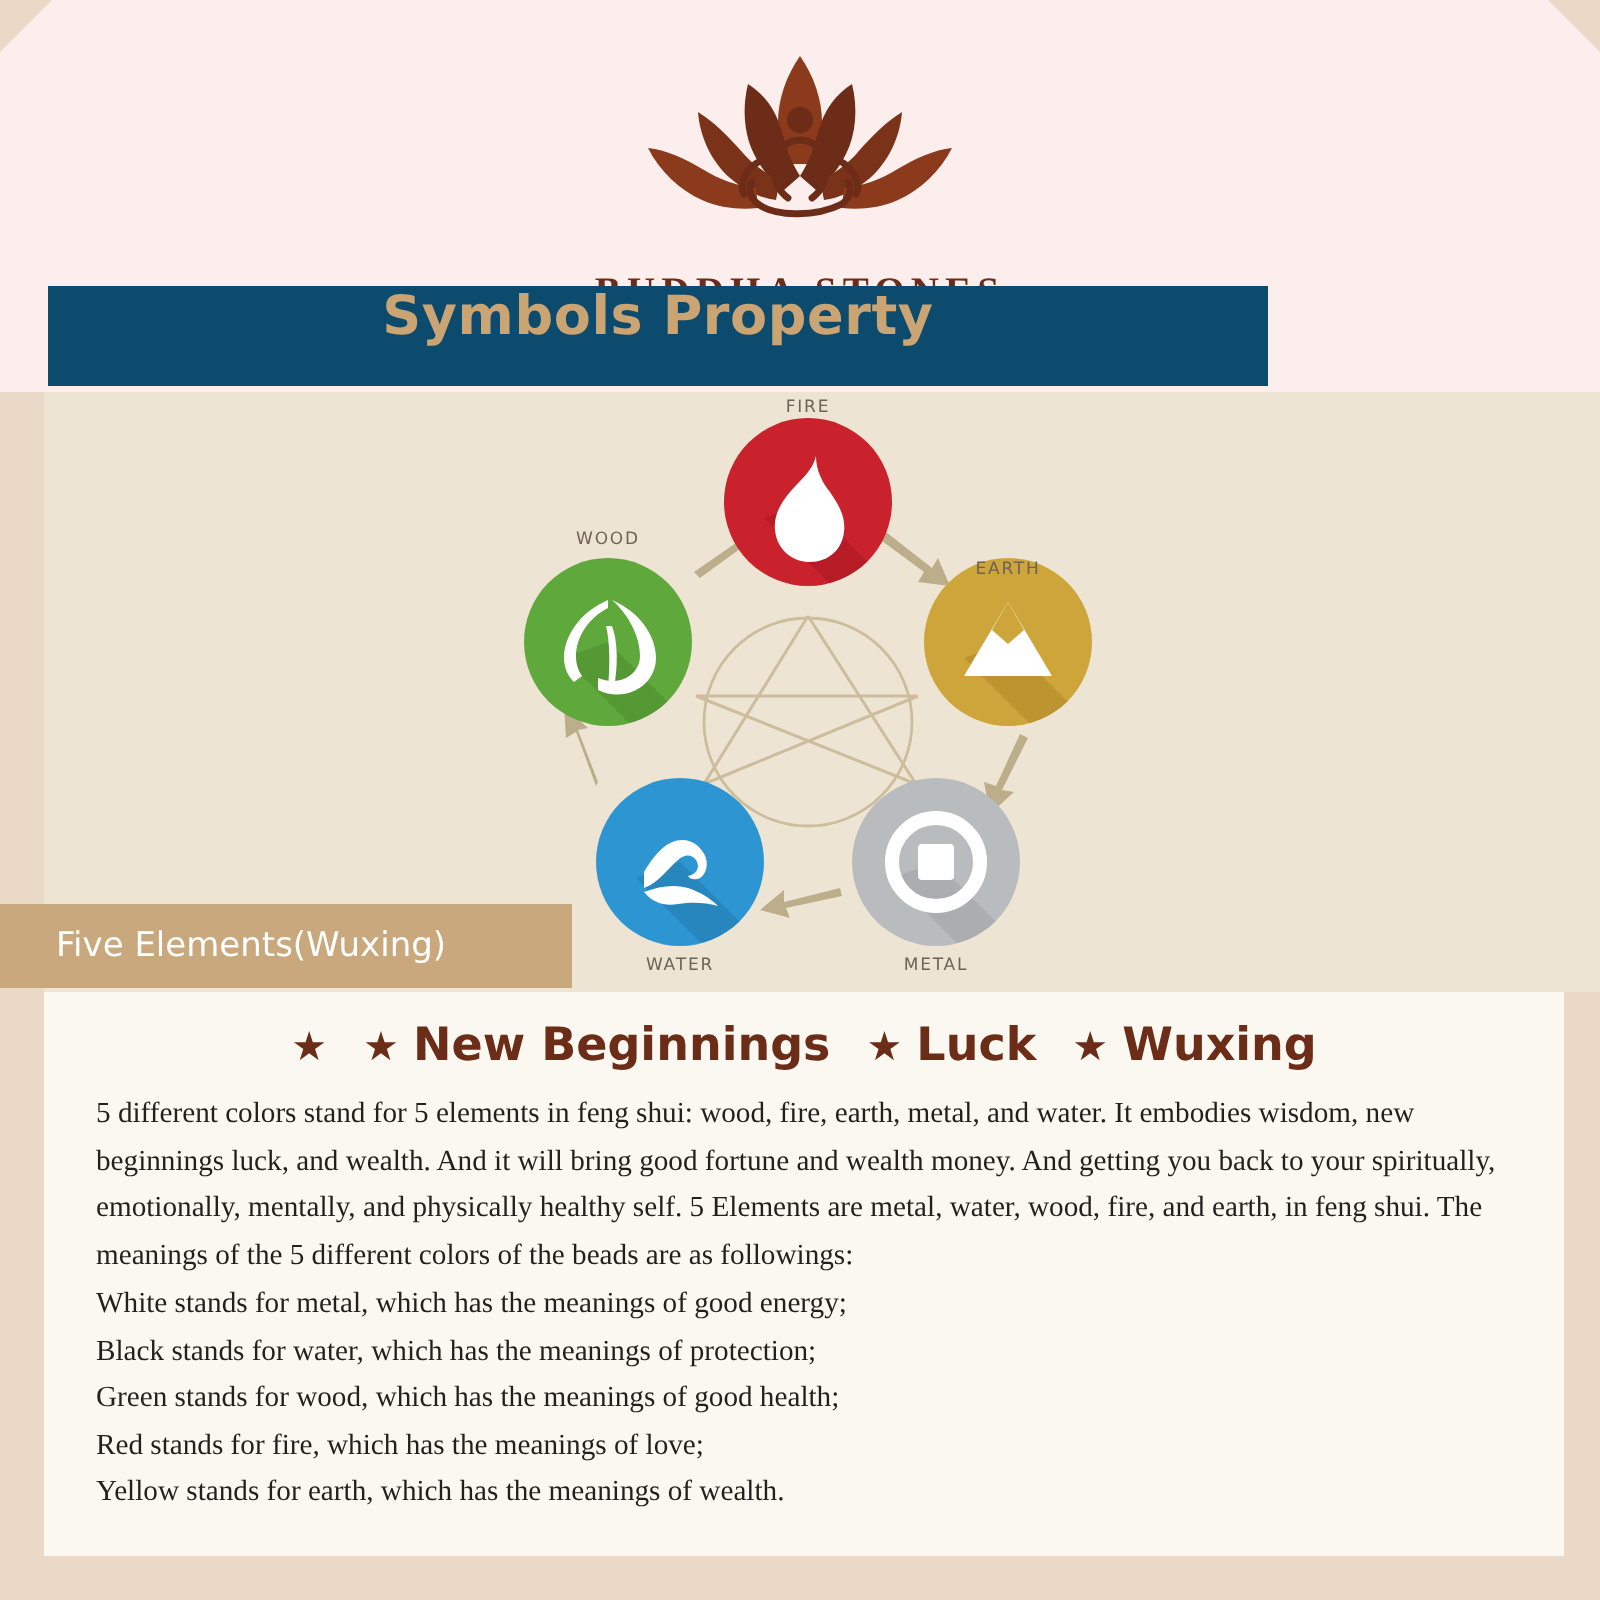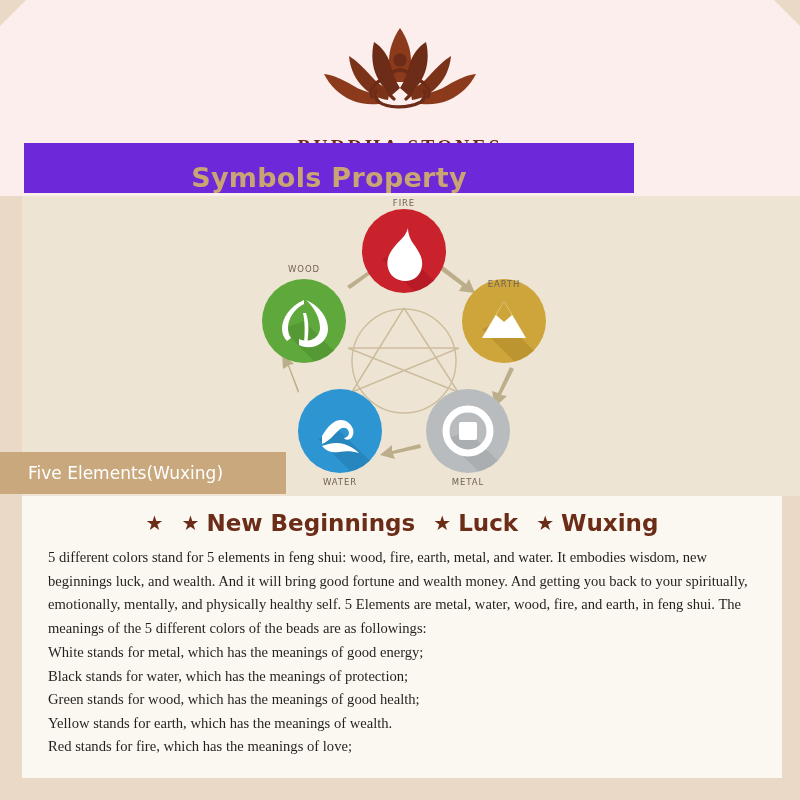--- a/index.html
+++ b/index.html
@@ -69,23 +69,23 @@
     letter-spacing: 3.1px;
     font-weight: bold;
     color: #6d2c17;
     font-family: "Liberation Serif", serif;
   }
   
   .headline-bar {
     position: absolute;
     left: 24px; top: 143px;
     width: 610px; height: 50px;
-    background: #6d28d9;
+    background: #0c4a6e;
     display: flex;
-    align-items: flex-end;
+    align-items: flex-start;
     justify-content: center;
   }
   .headline-text {
     font-family: "DejaVu Sans", sans-serif;
     font-weight: bold;
     font-size: 27px;
     color: #caa472;
     letter-spacing: 0.3px;
   }
   
@@ -334,22 +334,22 @@
         <span class="star">★</span>
         <span>Wuxing</span>
       </div>
     </div>
 
     <div class="body-text">
       <p class="para">5 different colors stand for 5 elements in feng shui: wood, fire, earth, metal, and water. It embodies wisdom, new beginnings luck, and wealth. And it will bring good fortune and wealth money. And getting you back to your spiritually, emotionally, mentally, and physically healthy self. 5 Elements are metal, water, wood, fire, and earth, in feng shui. The meanings of the 5 different colors of the beads are as followings:</p>
       <p>White stands for metal, which has the meanings of good energy;</p>
       <p>Black stands for water, which has the meanings of protection;</p>
       <p>Green stands for wood, which has the meanings of good health;</p>
+      <p>Red stands for fire, which has the meanings of love;</p>
       <p>Yellow stands for earth, which has the meanings of wealth.</p>
-      <p>Red stands for fire, which has the meanings of love;</p>
     </div>
   </div>
 
   <div class="corner corner-tl"></div>
   <div class="corner corner-tr"></div>
   <div class="corner corner-bl"></div>
   <div class="corner corner-br"></div>
 </div>
 
 </body></html>

